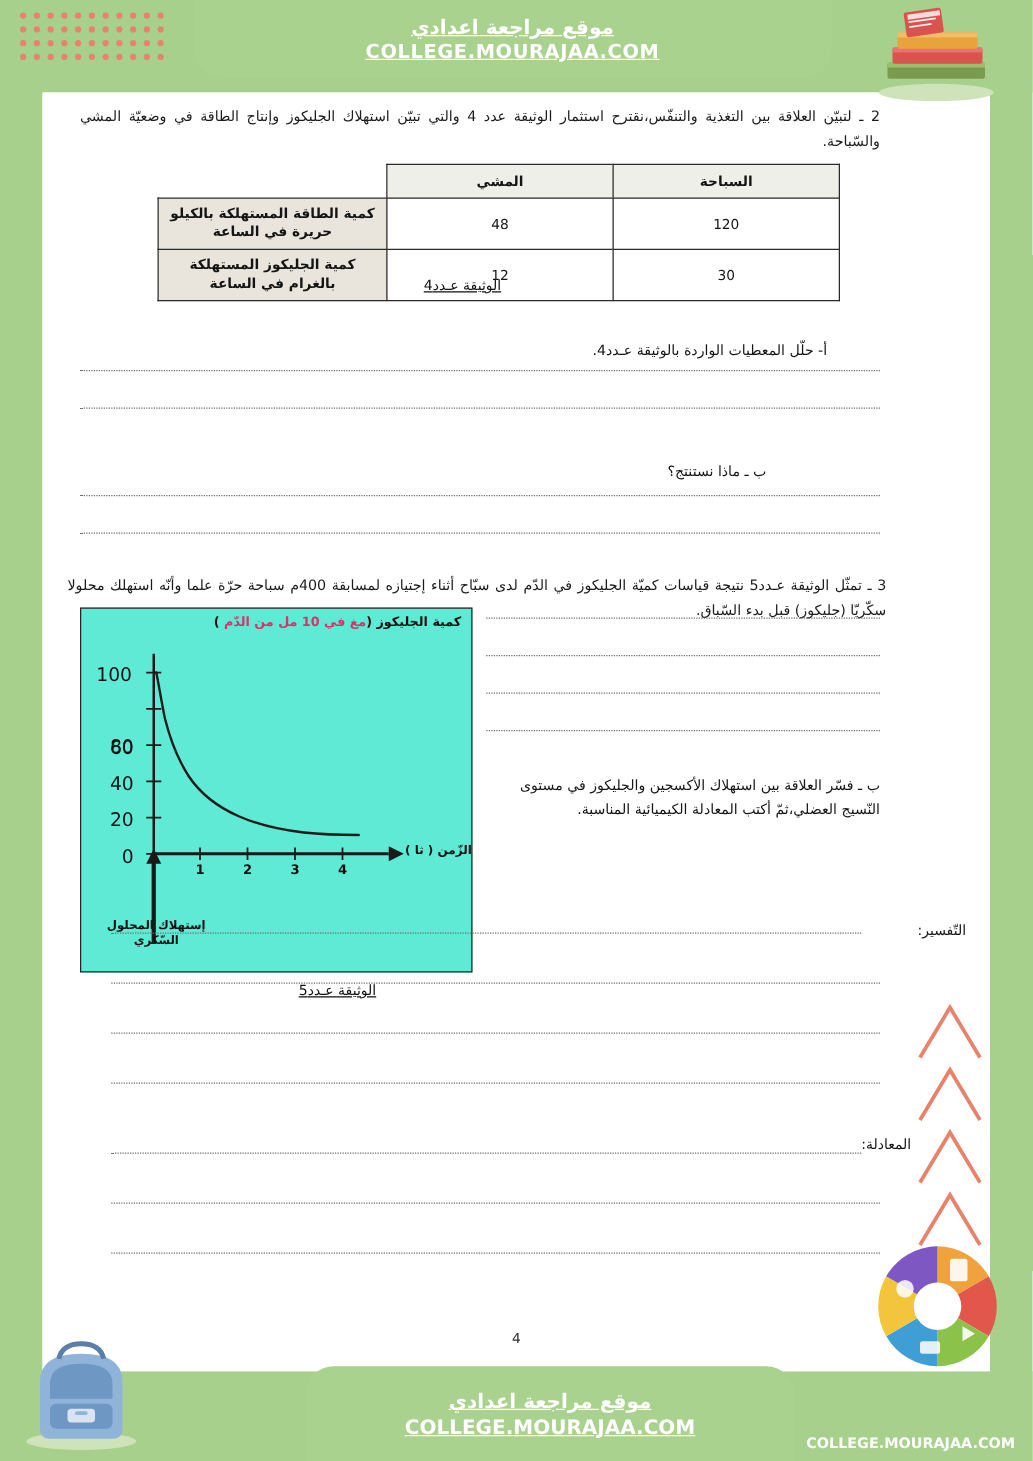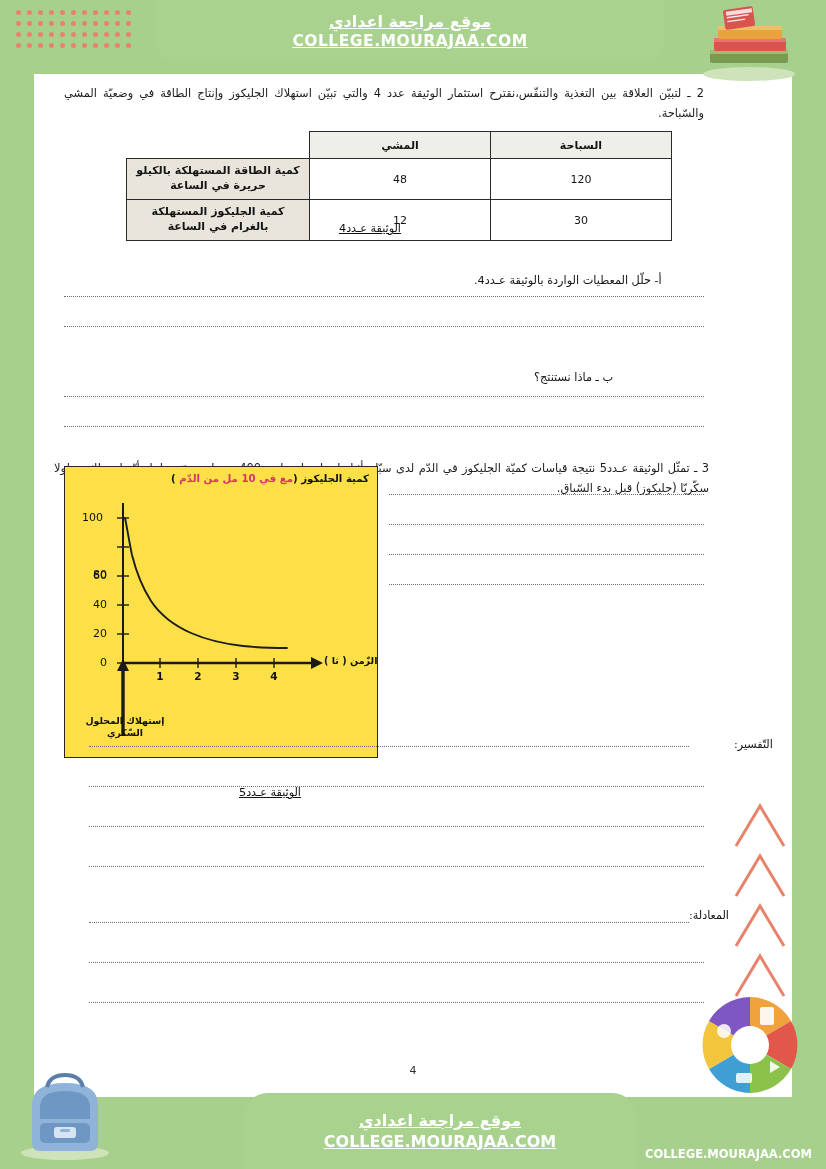--- a/index.html
+++ b/index.html
@@ -96,30 +96,30 @@
 
   .qlabel{position:absolute;font-size:11.3px;color:#141414;direction:rtl;}
   .qa{left:440px;top:200px;}
   .qb{left:500px;top:297px;}
 
   
   .dotline{position:absolute;border-bottom:1.6px dotted #6f6f6f;height:0;}
 
   
   .chart-box{
-    position:absolute;left:30px;top:392px;width:312px;height:290px;
-    border:1.3px solid #262626;background:#fde047;
+    position:absolute;left:30px;top:412px;width:312px;height:290px;
+    border:1.3px solid #262626;background:#5eead4;
   }
   .chart-title{
     position:absolute;right:8px;top:6px;font-size:10.2px;font-weight:bold;
     color:#111;direction:rtl;white-space:nowrap;
   }
   .chart-title .hl{color:#d6336c;}
   .plot{position:absolute;left:0;top:0;width:312px;height:290px;}
-  .ytick-lab{position:absolute;font-size:11px;color:#111;
+  .ytick-lab{position:absolute;font-size:15px;color:#111;
     text-align:right;width:26px;direction:ltr;}
   .xtick-lab{position:absolute;font-size:10.5px;color:#111;
     text-align:center;width:14px;font-weight:bold;direction:ltr;}
   .xaxis-title{position:absolute;font-size:9.6px;font-weight:bold;color:#111;
     direction:rtl;white-space:nowrap;}
   .annot{position:absolute;font-size:9.4px;font-weight:bold;color:#111;
     direction:rtl;line-height:1.3;text-align:center;width:96px;}
 
   .qlabel2{position:absolute;font-size:11.3px;color:#141414;direction:rtl;
     text-align:right;line-height:1.7;}
@@ -339,20 +339,21 @@
       <div class="annot" style="left:12px;top:248px;">إستهلاك المحلول السّكري</div>
     </div>
 
     <div class="caption cap5">الوثيقة عـدد5</div>
 
     <div class="dotline" style="left:355px;top:420px;width:315px;"></div>
     <div class="dotline" style="left:355px;top:450px;width:315px;"></div>
     <div class="dotline" style="left:355px;top:480px;width:315px;"></div>
     <div class="dotline" style="left:355px;top:510px;width:315px;"></div>
 
+    <div class="qlabel2" style="left:360px;top:545px;width:310px;">ب ـ فسّر العلاقة بين استهلاك الأكسجين والجليكوز في مستوى النّسيج العضلي،ثمّ أكتب المعادلة الكيميائية المناسبة.</div>
 
     <div class="side-label" style="left:660px;top:664px;margin-left:40px;">التّفسير:</div>
     <div class="dotline" style="left:55px;top:672px;width:600px;"></div>
     <div class="dotline" style="left:55px;top:712px;width:615px;"></div>
     <div class="dotline" style="left:55px;top:752px;width:615px;"></div>
     <div class="dotline" style="left:55px;top:792px;width:615px;"></div>
 
     <div class="side-label" style="left:655px;top:835px;">المعادلة:</div>
     <div class="dotline" style="left:55px;top:848px;width:600px;"></div>
     <div class="dotline" style="left:55px;top:888px;width:615px;"></div>

